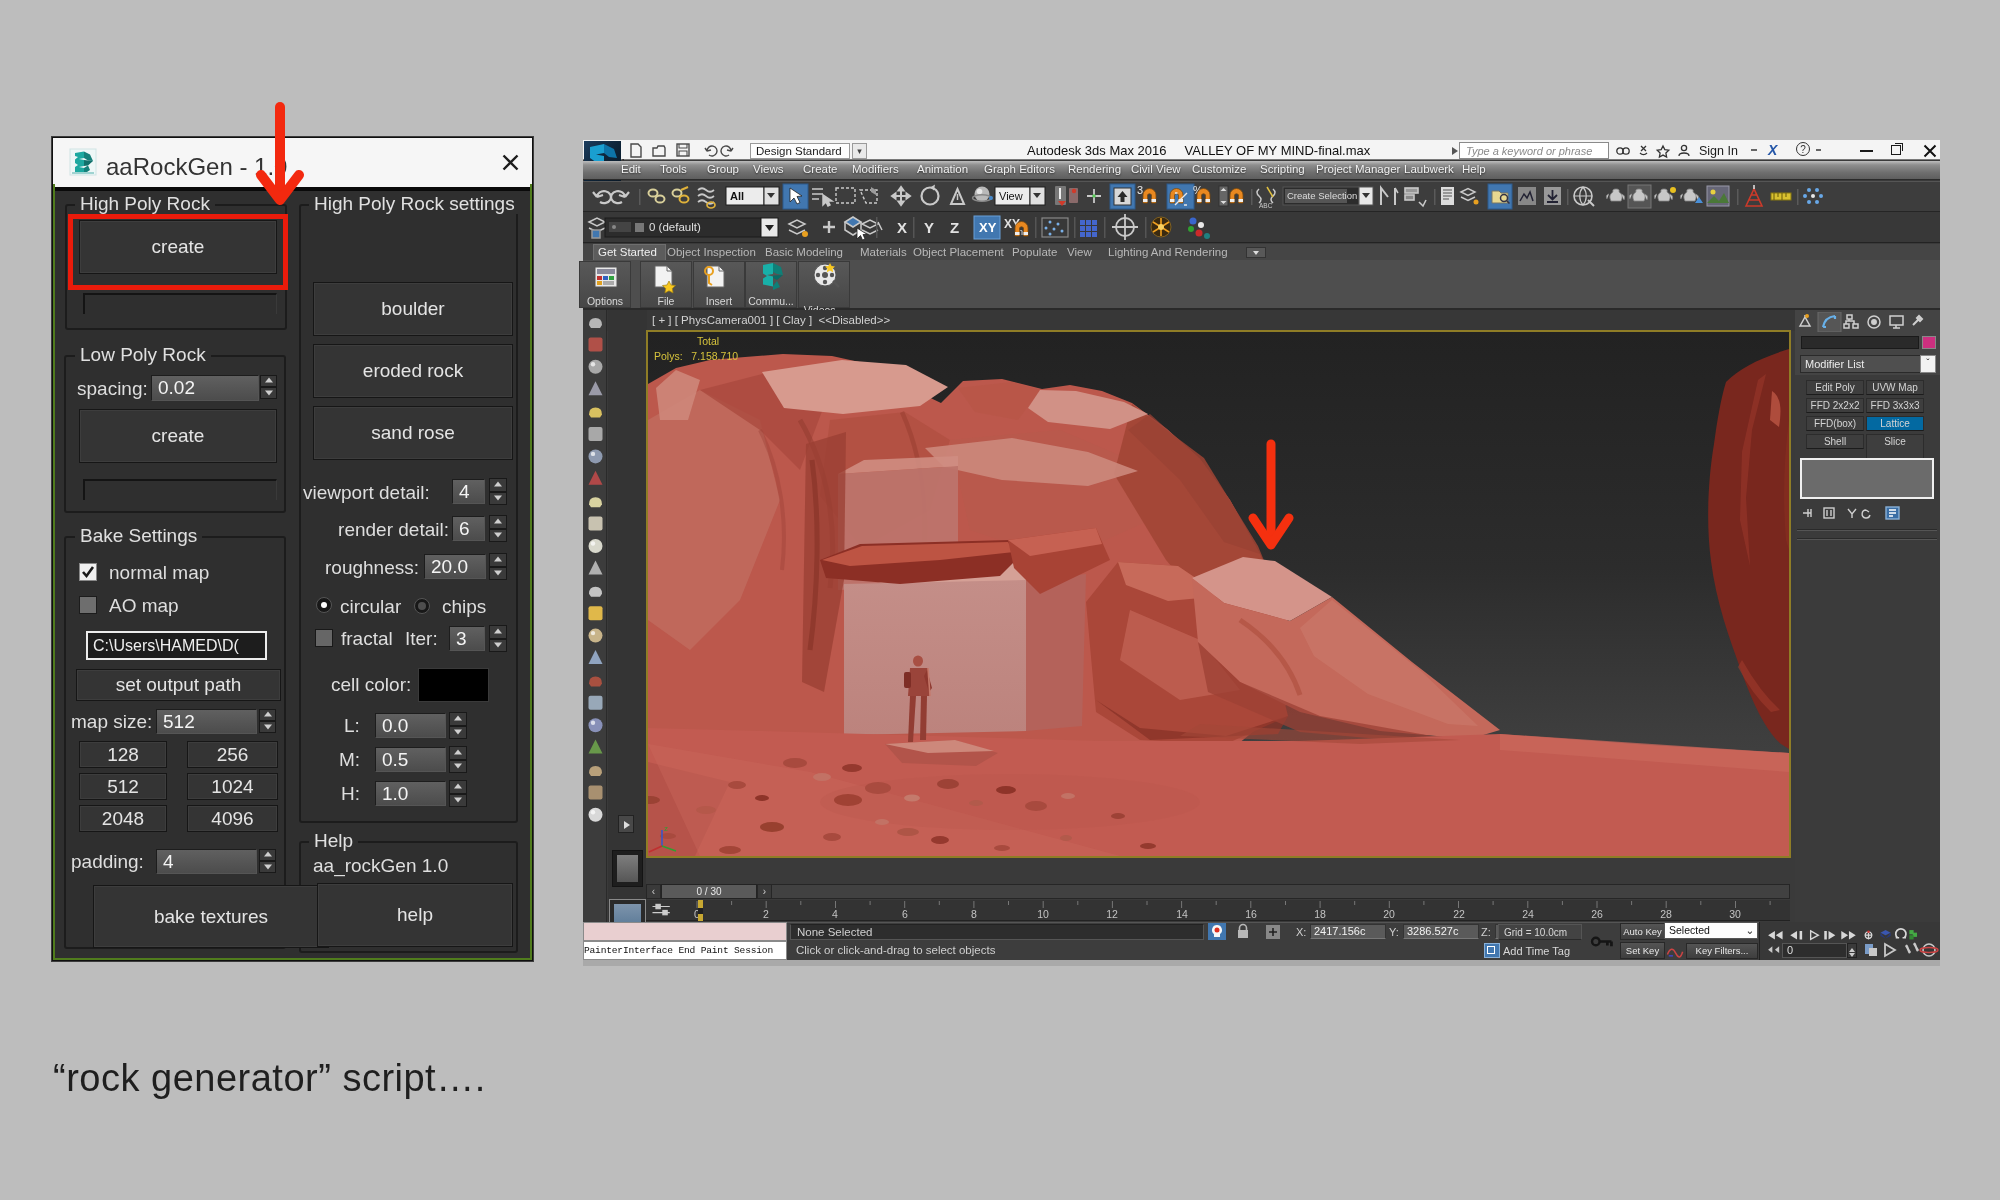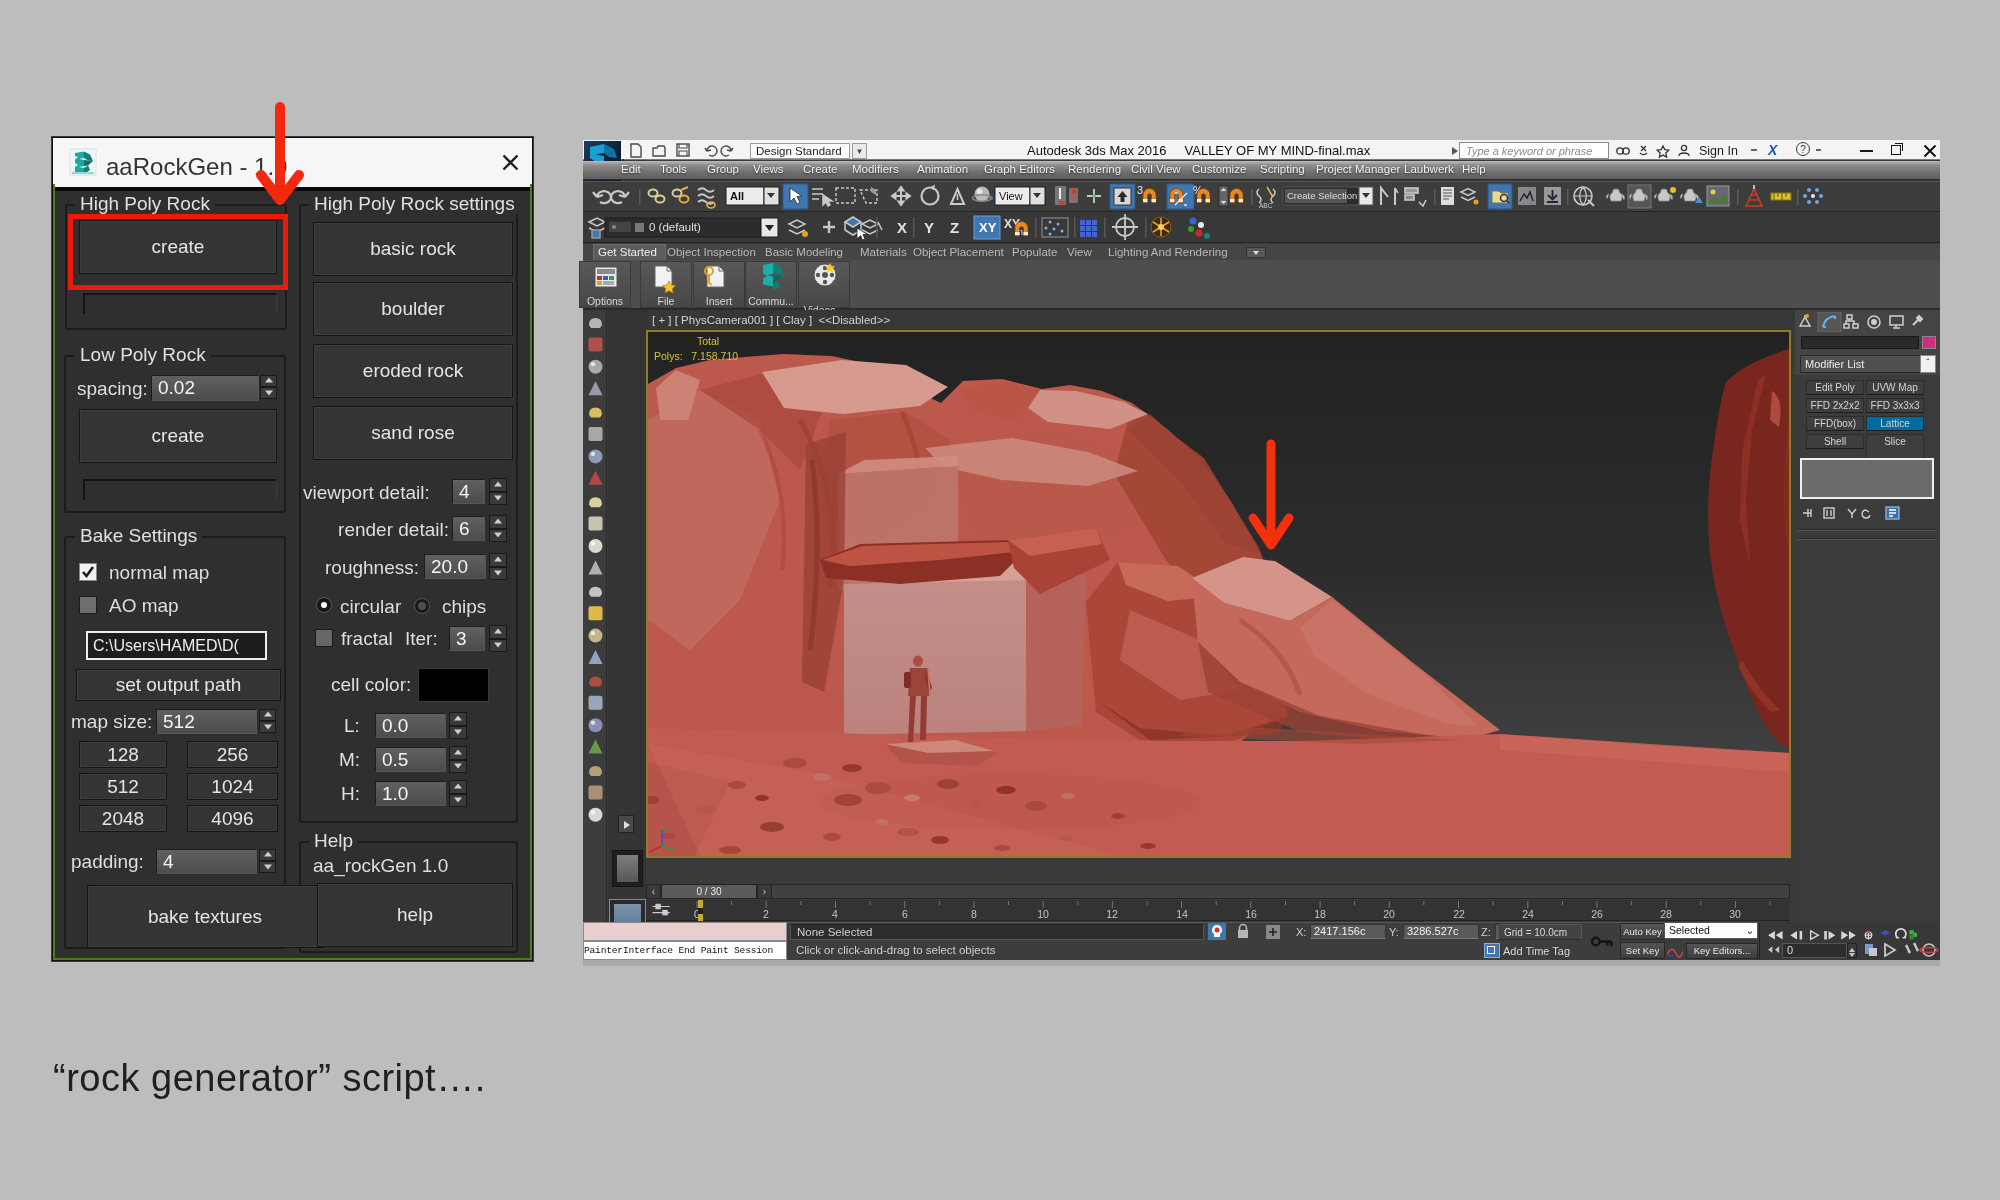--- a/index.html
+++ b/index.html
@@ -80,22 +80,21 @@
 <div class="btn" style="left:26px;top:635px;width:88px;height:27px;font-size:19px">512</div>
 <div class="btn" style="left:134px;top:635px;width:91px;height:27px;font-size:19px">1024</div>
 <div class="btn" style="left:26px;top:667px;width:88px;height:27px;font-size:19px">2048</div>
 <div class="btn" style="left:134px;top:667px;width:91px;height:27px;font-size:19px">4096</div>
 <div class="dlab" style="left:18px;top:713px">padding:</div>
 <div class="fld" style="left:103px;top:711px;width:101px;height:25px;font-size:19px">4</div>
 <div class="spin" style="left:206px;top:711px;width:17px;height:24px">
       <b class="u"></b>
       <b class="d"></b>
     </div>
-<div class="btn" style="left:34px;top:747px;width:236px;height:63px;font-size:19px">bake textures</div>
-<div class="btn" style="left:260px;top:84px;width:200px;height:54px;font-size:19px">basic rock</div>
+<div class="btn" style="left:40px;top:747px;width:236px;height:63px;font-size:19px">bake textures</div>
 <div class="btn" style="left:260px;top:144px;width:200px;height:54px;font-size:19px">boulder</div>
 <div class="btn" style="left:260px;top:206px;width:200px;height:54px;font-size:19px">eroded rock</div>
 <div class="btn" style="left:260px;top:268px;width:200px;height:54px;font-size:19px">sand rose</div>
 <div class="dlab" style="left:250px;top:344px;width:146px;text-align:left">viewport detail:</div>
 <div class="fld" style="left:399px;top:341px;width:33px;height:25px;font-size:19px">4</div>
 <div class="spin" style="left:436px;top:340px;width:18px;height:27px">
       <b class="u"></b>
       <b class="d"></b>
     </div>
 <div class="dlab" style="left:250px;top:381px;width:146px;text-align:right">render detail:</div>
@@ -814,21 +813,21 @@
       <path d="M15 12 h18 M27 12 v6 M33 12 v7" stroke="#151515" stroke-width="4"></path>
     </svg>
 <div class="a" style="left:1030px;top:783px;width:0px;height:0px"></div>
 <div class="a" style="left:1037px;top:783px;width:45px;height:17px;background:linear-gradient(#545454,#3e3e3e);border:1px solid #282828;color:#e8e8e8;font-size:9.5px;text-align:center;line-height:15px">Auto Key</div>
 <div class="a" style="left:1037px;top:802px;width:45px;height:17px;background:linear-gradient(#545454,#3e3e3e);border:1px solid #282828;color:#e8e8e8;font-size:9.5px;text-align:center;line-height:15px">Set Key</div>
 <div class="a" style="left:1081px;top:782px;width:94px;height:17px;background:#fdfdfd;border:1px solid #555;color:#111;font-size:10.5px;padding:1px 0 0 4px">Selected<span style="float:right;width:14px;text-align:center;color:#333">⌄</span></div>
 <svg class="a" style="left:1083px;top:803px" width="18" height="16" viewBox="0 0 26 18">
       <path d="M2 14 q6 -14 12 -2 t10 -2" stroke="#cc4444" stroke-width="2.2" fill="none"></path>
       <path d="M4 16 h6" stroke="#4444cc" stroke-width="2"></path>
     </svg>
-<div class="a" style="left:1103px;top:803px;width:72px;height:16px;background:linear-gradient(#545454,#3e3e3e);border:1px solid #282828;color:#e8e8e8;font-size:9.5px;text-align:center;line-height:14px">Key Editors...</div>
+<div class="a" style="left:1103px;top:803px;width:72px;height:16px;background:linear-gradient(#545454,#3e3e3e);border:1px solid #282828;color:#e8e8e8;font-size:9.5px;text-align:center;line-height:14px">Key Filters...</div>
 <div class="a" style="left:1176px;top:782px;right:0;height:38px;background:#383838;border-left:1px solid #222"></div>
 <svg class="a" style="left:1180px;top:784px" width="177" height="36" viewBox="0 0 208 42">
       <g fill="#d8d8d8">
 <path d="M4 8 v10 M6 13 l8 -5 v10 z M15 13 l8 -5 v10 z"></path>
 <path d="M30 8 v10 M40 8 l-8 5 8 5 z M43 8 h3 v10 h-3 z"></path>
 <path d="M56 8 l9 5 -9 5 z" fill="none" stroke="#d8d8d8" stroke-width="1.6"></path>
 <path d="M72 8 h3 v10 h-3 z M77 8 l8 5 -8 5 z"></path>
 <path d="M92 8 l8 5 -8 5 z M101 8 l8 5 -8 5 z M109 8 v10"></path>
 <g stroke="#d8d8d8" stroke-width="1.5" fill="none">
           <path d="M124 18 v-9 M120 13 h8 M124 9 a4 4 0 1 1 -.1 0"></path>

